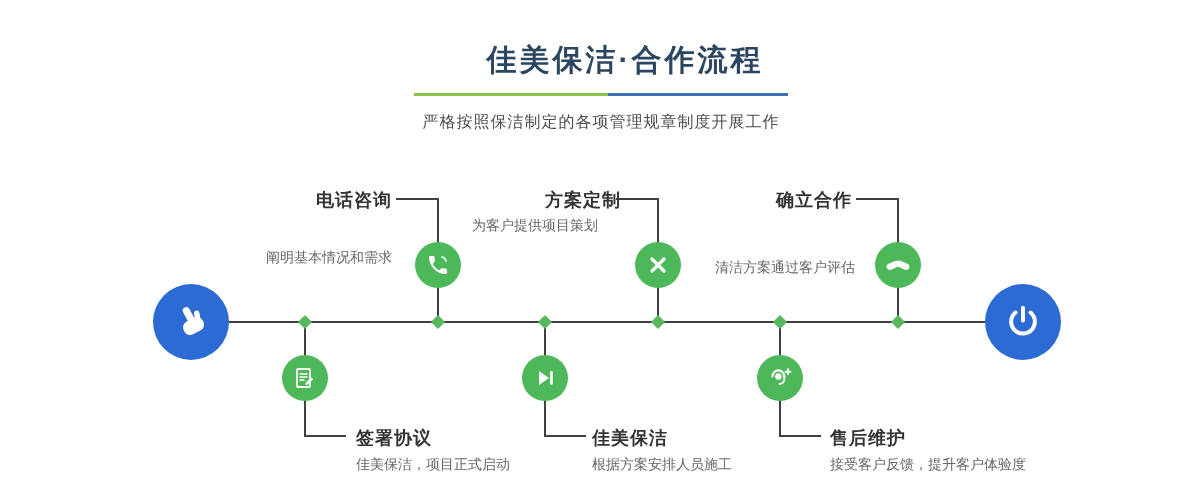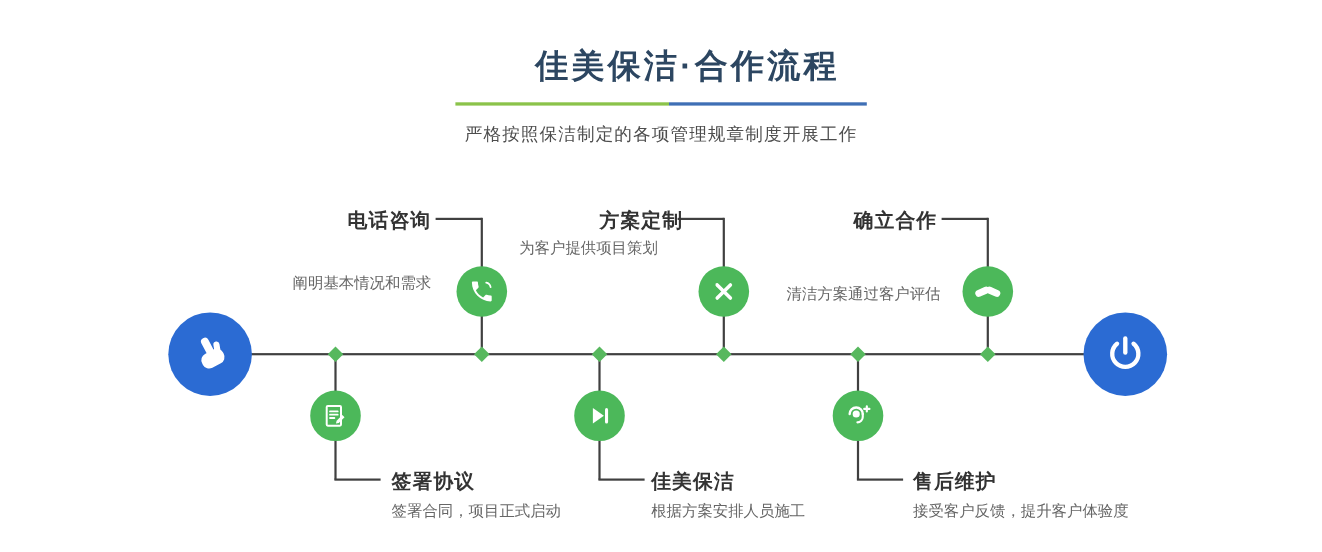--- a/index.html
+++ b/index.html
@@ -131,21 +131,21 @@
   <div class="abs node" style="left:282px; top:355px;">
     <span style="display:flex;">
       <svg width="24" height="24" viewBox="0 0 24 24">
         <path d="M5 3h11a1 1 0 0 1 1 1v16a1 1 0 0 1-1 1H5a1 1 0 0 1-1-1V4a1 1 0 0 1 1-1z" fill="none" stroke="#ffffff" stroke-width="1.8"></path>
         <path d="M7 8h7M7 11h7M7 14h4" stroke="#ffffff" stroke-width="1.6" stroke-linecap="round"></path>
         <path d="M13 16.5l5.2-5.2 2 2-5.2 5.2-2.6.6z" fill="#ffffff"></path>
       </svg>
     </span>
   </div>
   <div class="abs step-title" style="left:356px; top:426px;font-family:Liberation Serif, serif;">签署协议</div>
-  <div class="abs step-desc" style="left:356px; top:456px;">签署合同，项目正式启动</div>
+  <div class="abs step-desc" style="left:356px; top:456px;">佳美保洁，项目正式启动</div>
 
   <div class="abs node" style="left:522px; top:355px;">
     <span style="display:flex;">
       <svg width="24" height="24" viewBox="0 0 24 24" fill="#ffffff">
         <path d="M6 5l10 7-10 7z"></path>
         <rect x="17" y="5" width="2.8" height="14" rx="1.4"></rect>
       </svg>
     </span>
   </div>
   <div class="abs step-title" style="left:592px; top:426px;">佳美保洁</div>

